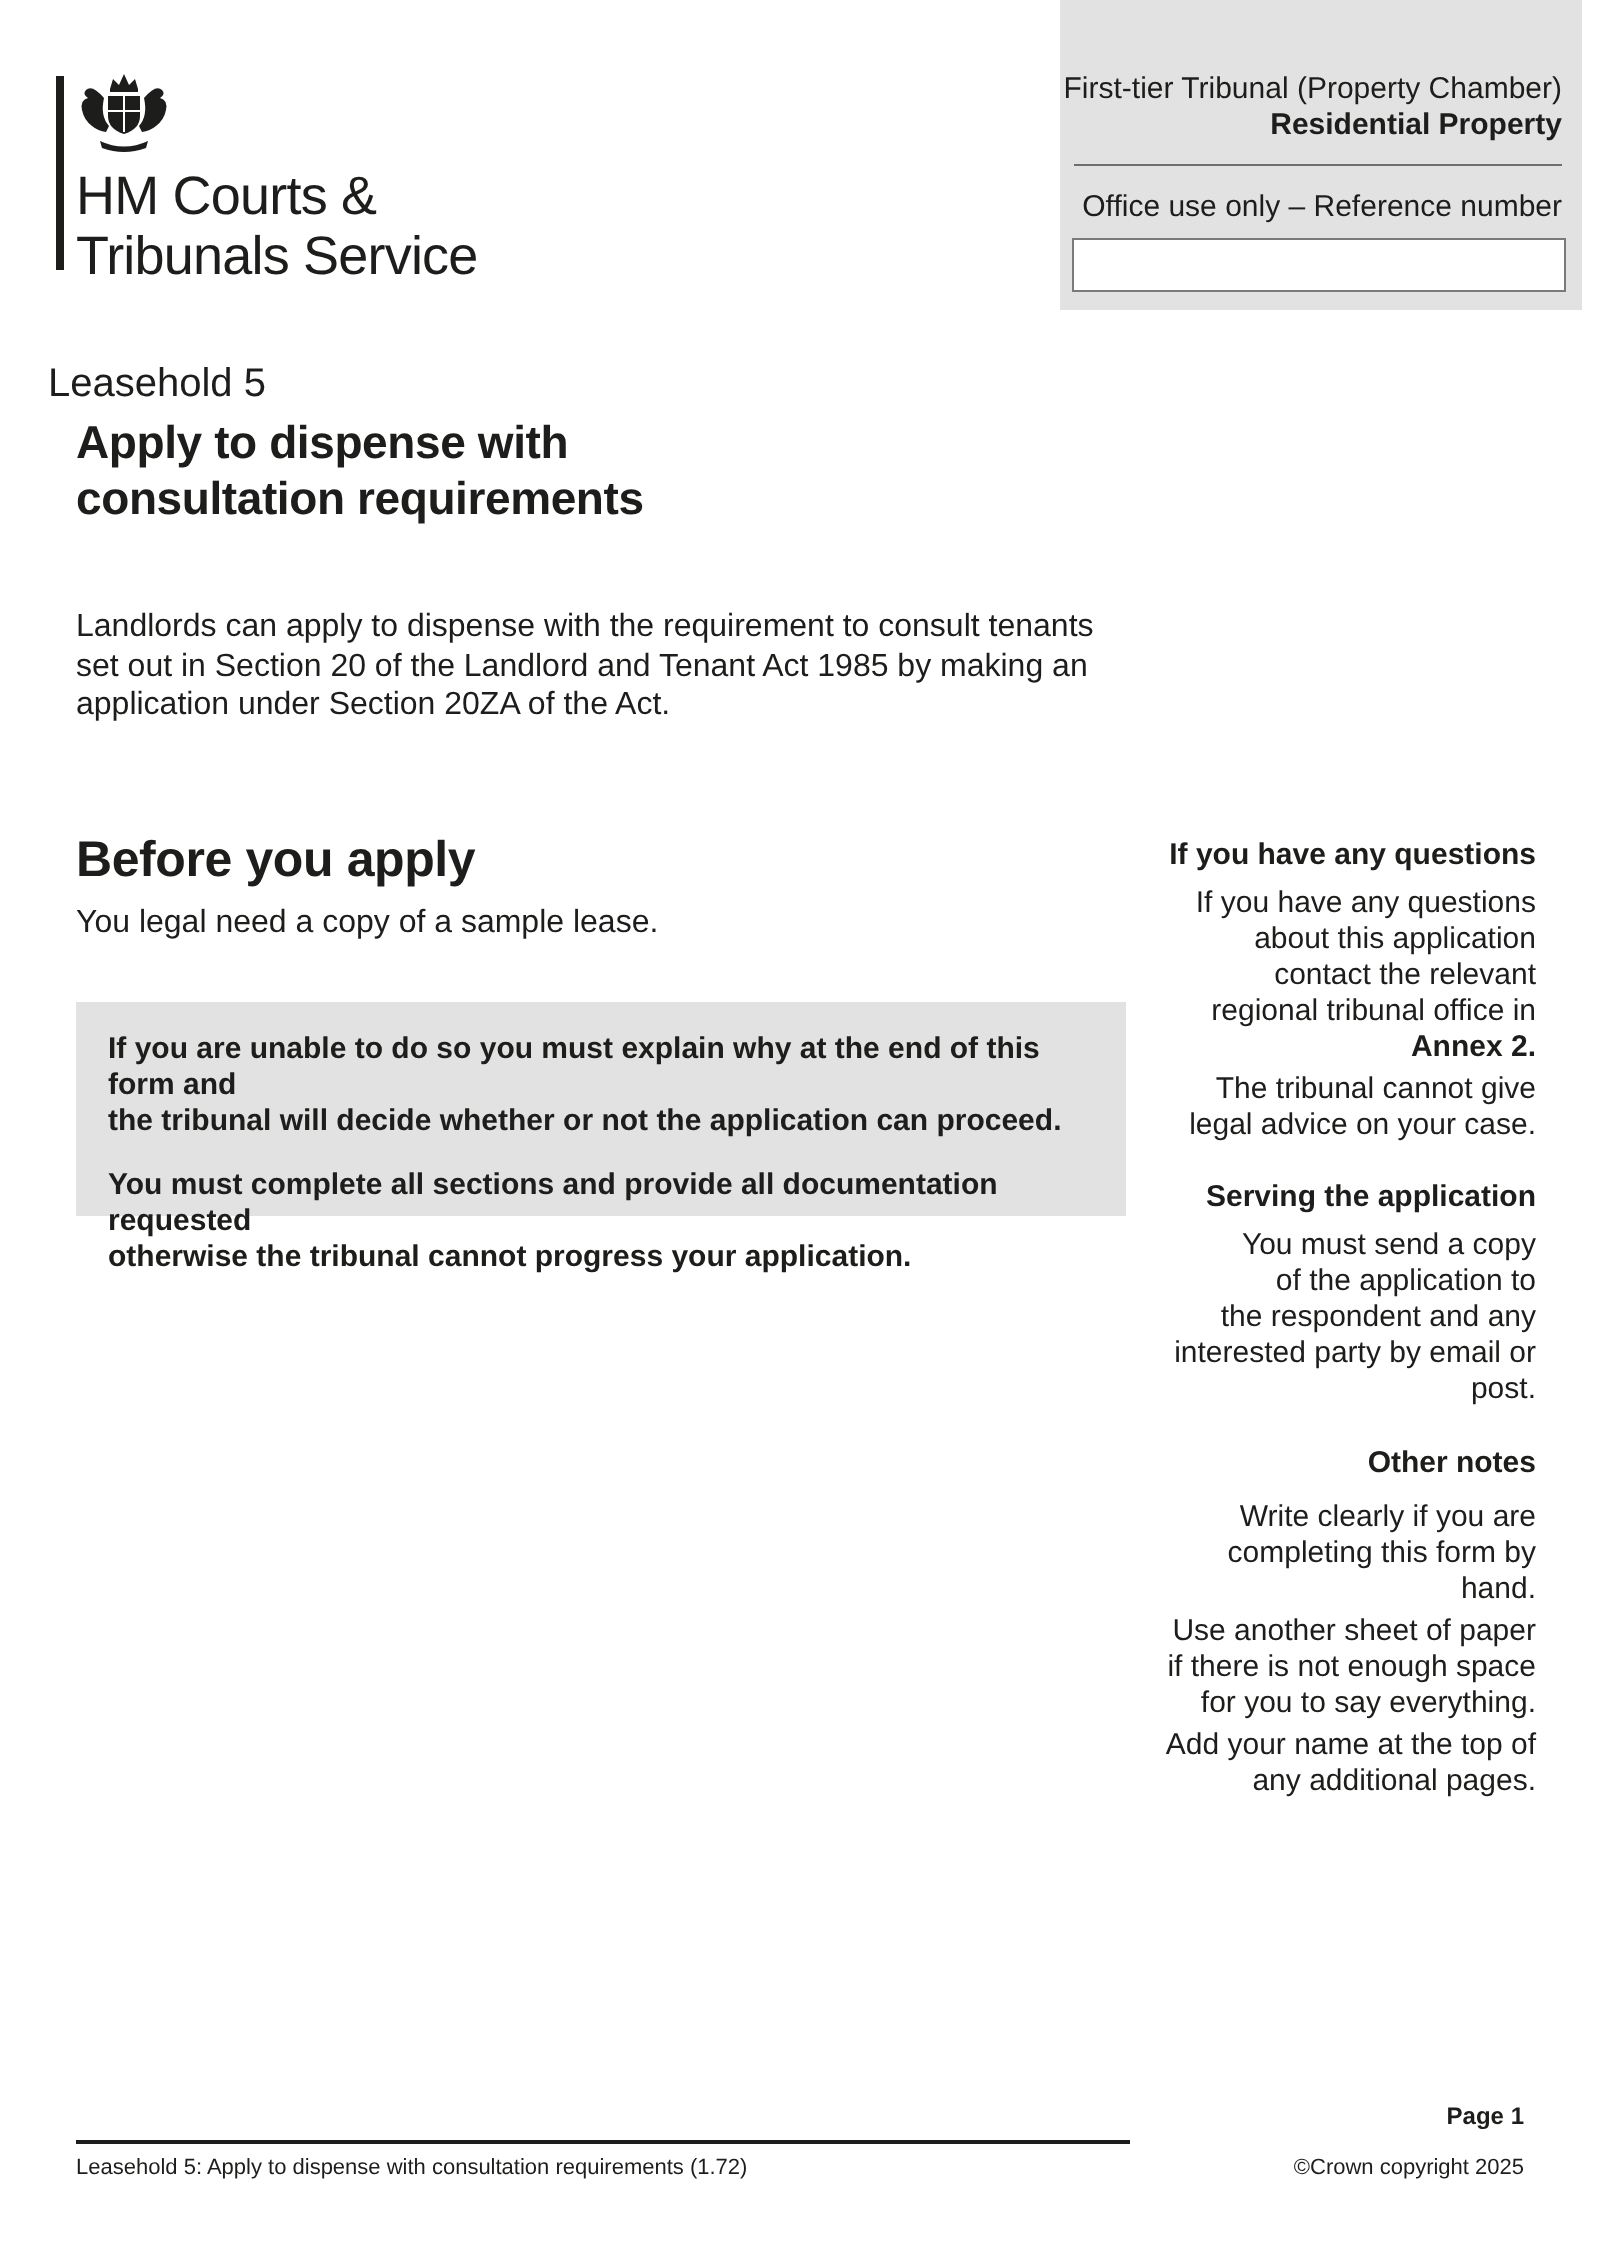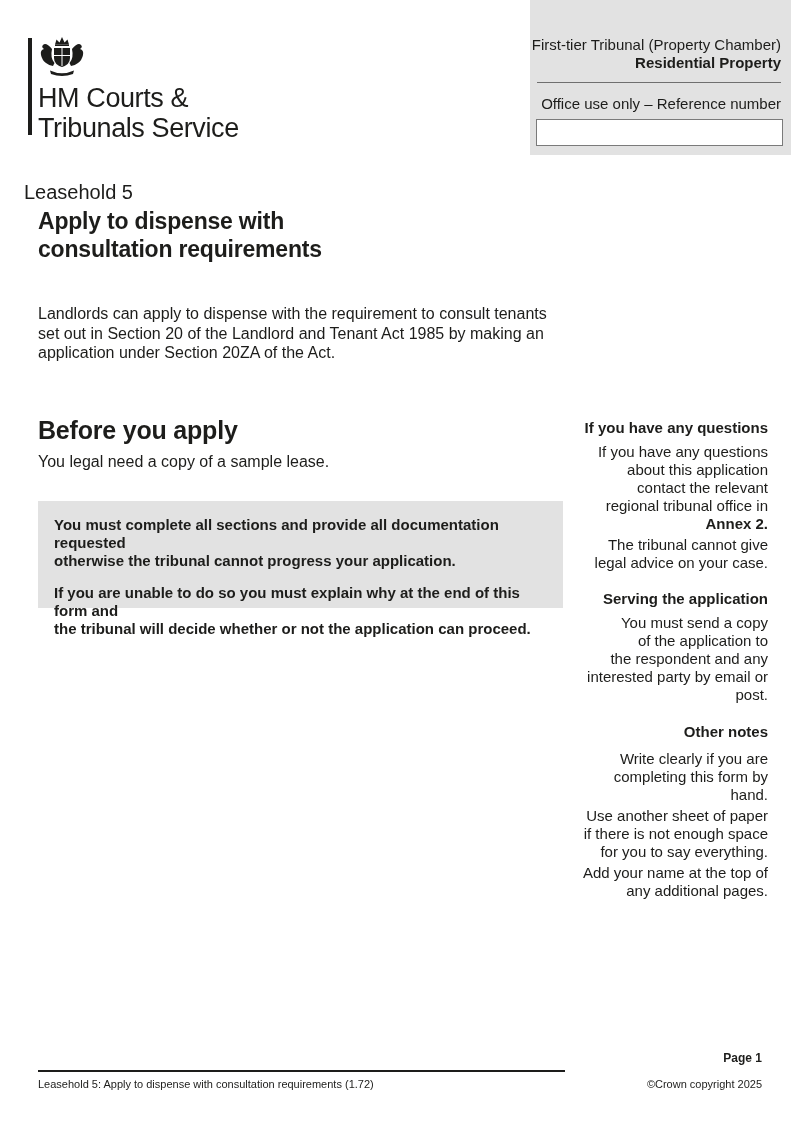--- a/index.html
+++ b/index.html
@@ -101,24 +101,24 @@
   <div class="form-code">Leasehold 5</div>
   <h1 class="page-title" style="margin:0">Apply to dispense with
 consultation requirements</h1>
   <div class="intro">Landlords can apply to dispense with the requirement to consult tenants
 set out in Section 20 of the Landlord and Tenant Act 1985 by making an
 application under Section 20ZA of the Act.</div>
 
   <h2 class="bya-heading" style="margin:0">Before you apply</h2>
   <div class="bya-body">You legal need a copy of a sample lease.</div>
   <div class="callout">
+    <p class="para">If you are unable to do so you must explain why at the end of this form and
+the tribunal will decide whether or not the application can proceed.</p>
     <p class="para">You must complete all sections and provide all documentation requested
 otherwise the tribunal cannot progress your application.</p>
-    <p class="para">If you are unable to do so you must explain why at the end of this form and
-the tribunal will decide whether or not the application can proceed.</p>
   </div>
 
   <div class="sidebar-block sb-h" style="top:419px">If you have any questions</div>
   <div class="sidebar-block" style="top:443px">
     <span class="pre">If you have any questions
 about this application
 contact the relevant
 regional tribunal office in</span>
     <div class="sb-bold-line">Annex 2.</div>
   </div>

